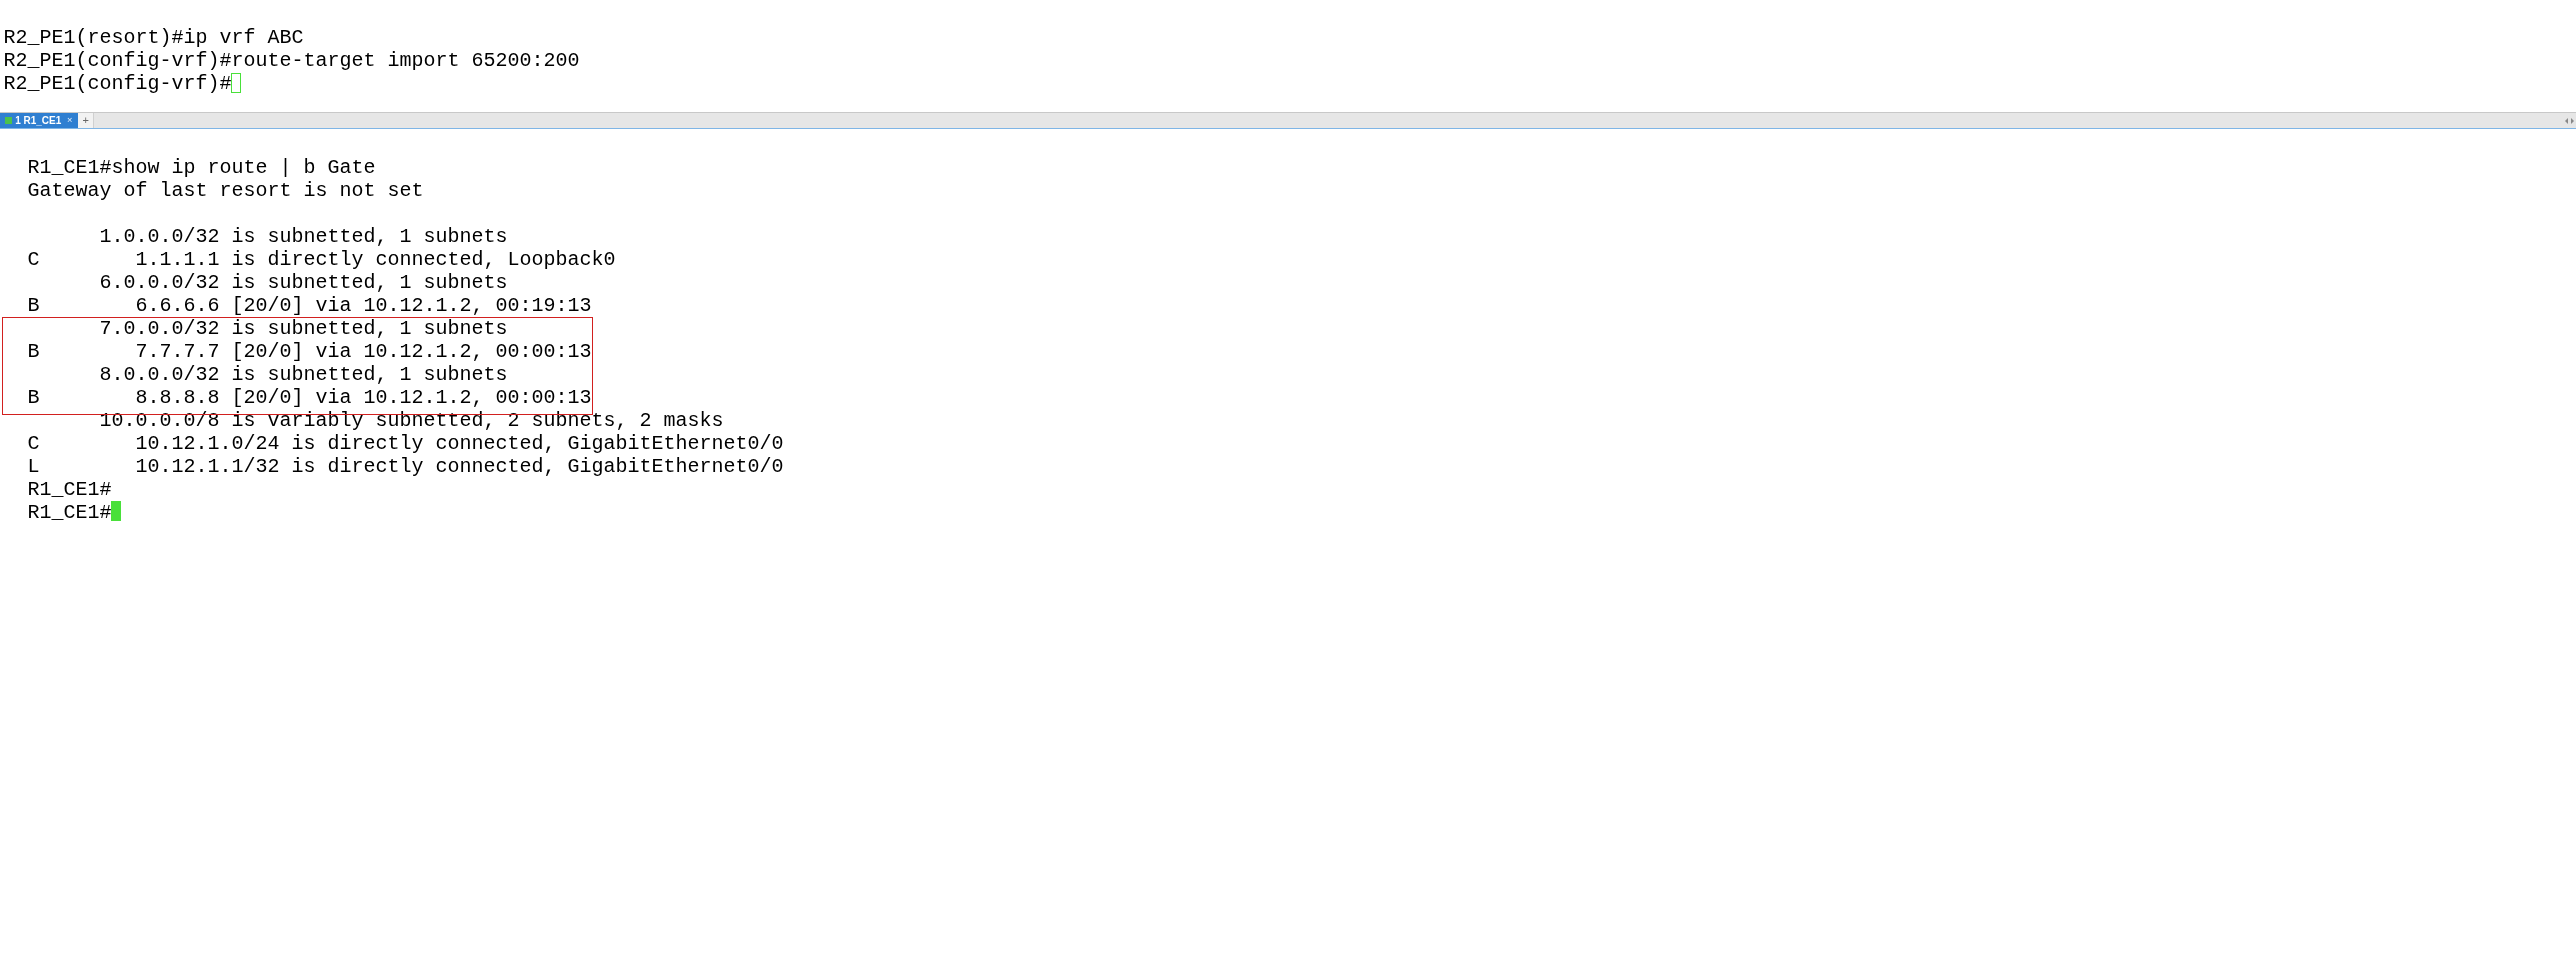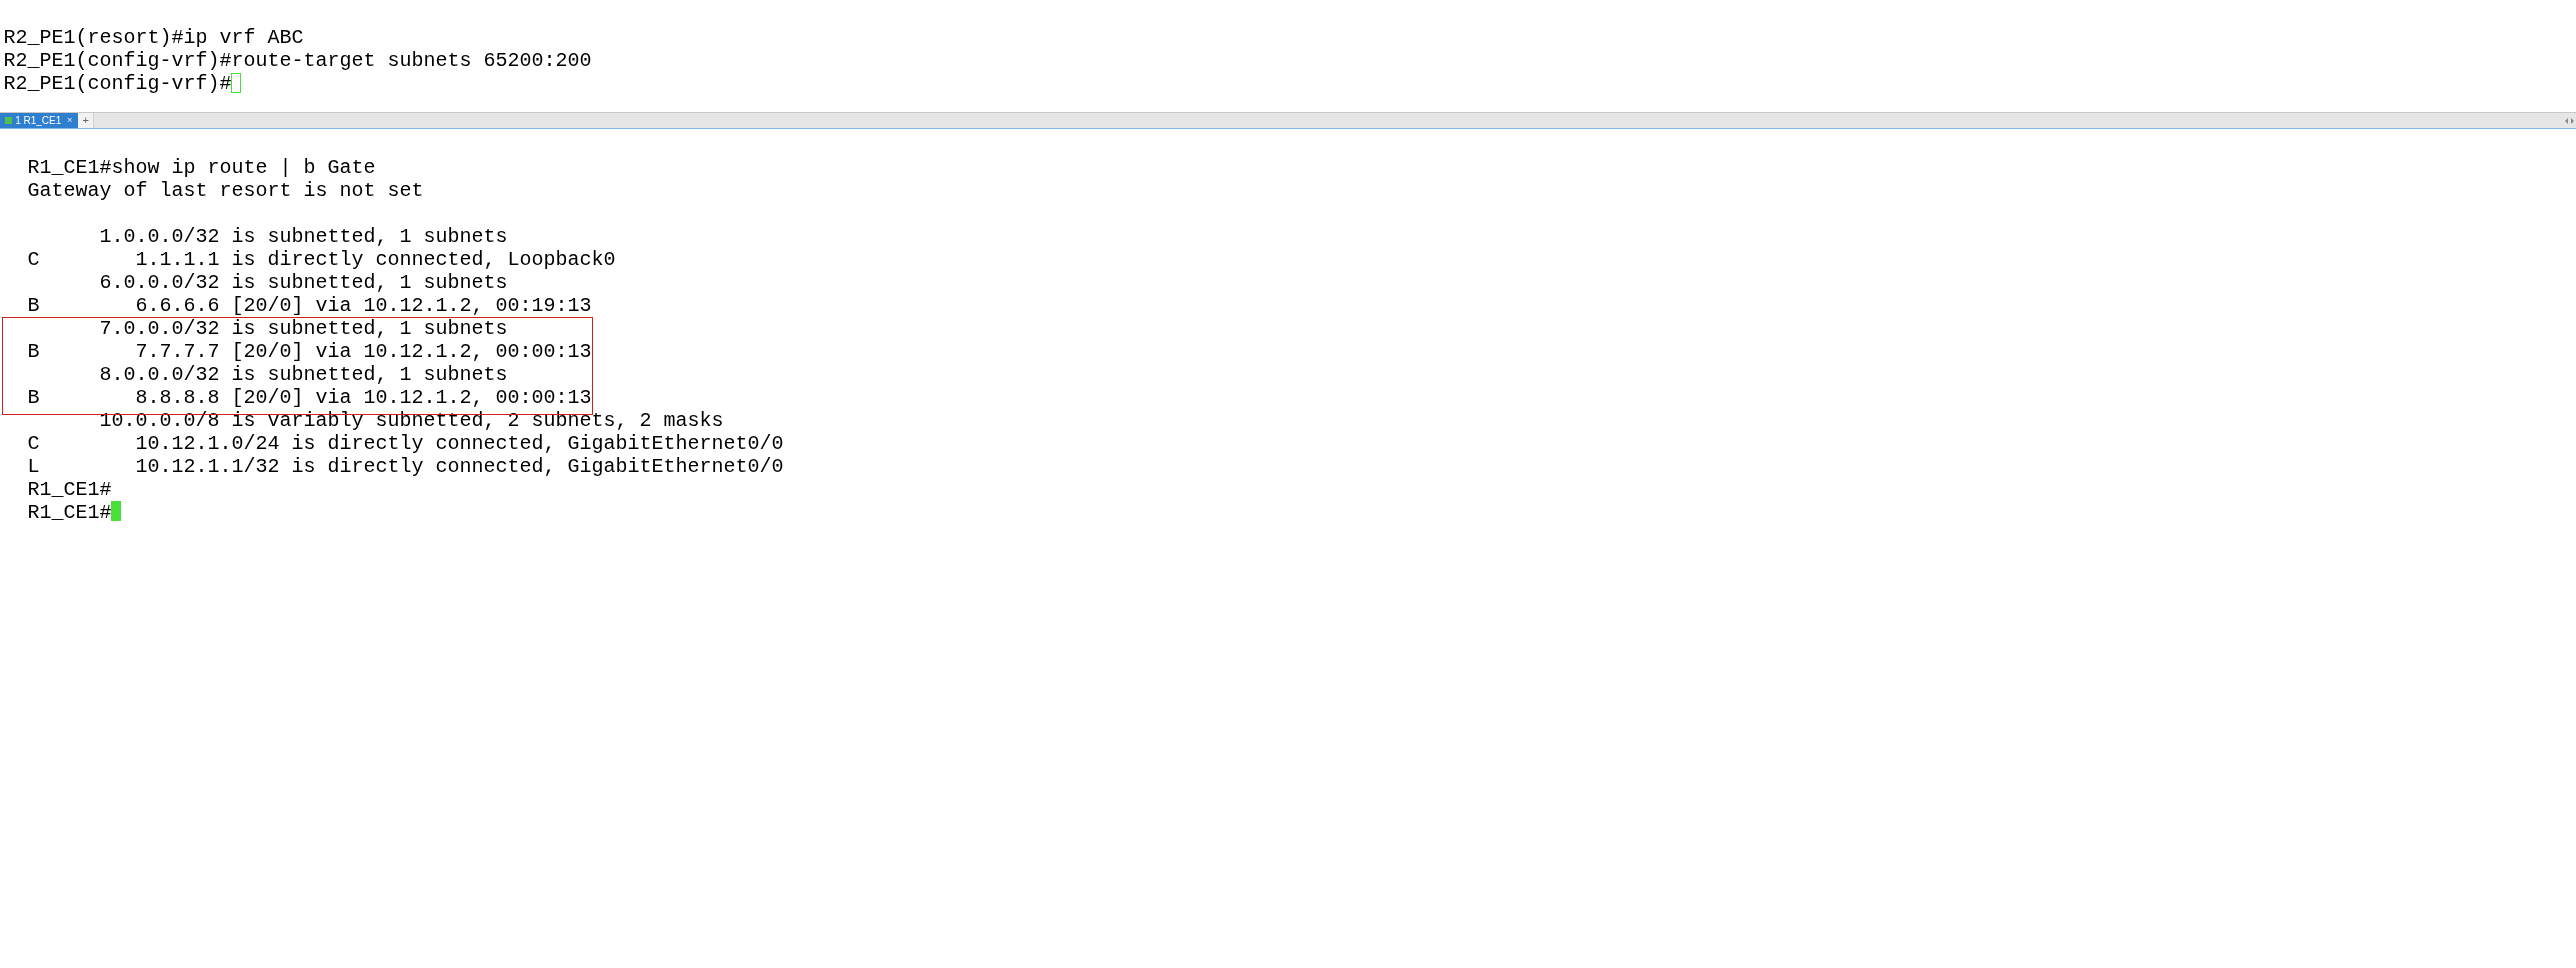--- a/index.html
+++ b/index.html
@@ -40,21 +40,21 @@
     gap: 3.4px;
     box-sizing: border-box;
   }
   .tab .dot {
     width: 6.8px;
     height: 6.8px;
     background: #4cc24c;
     display: inline-block;
   }
   .tab .lbl {
-    font-weight: 400;
+    font-weight: 700;
     font-family: "Segoe UI", Arial, sans-serif;
   }
   .tab .close {
     display: inline-flex;
     align-items: center;
     justify-content: center;
     width: 10px;
     height: 10px;
     color: #e8f0fa;
     font-family: Arial, sans-serif;
@@ -125,21 +125,21 @@
     position: absolute;
     border: 1.7px solid #d2201f;
     pointer-events: none;
   }
 </style>
 </head>
 <body>
 
 <div class="term top-term">
 <span>R2_PE1(resort)#ip vrf ABC</span>
-<span>R2_PE1(config-vrf)#route-target subnets 65200:200</span>
+<span>R2_PE1(config-vrf)#route-target import 65200:200</span>
 <span>R2_PE1(config-vrf)#</span><span class="cursor-outline"></span>
 </div>
 
 <div class="tabbar">
   <div class="tab">
     <span class="dot"></span>
     <span class="lbl">1 R1_CE1</span>
     <span class="close">×</span>
   </div>
   <div class="addtab">+</div>

